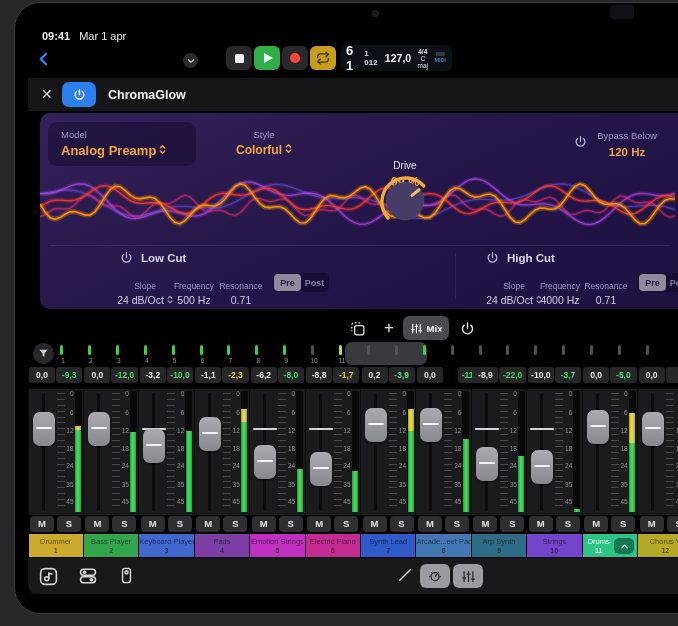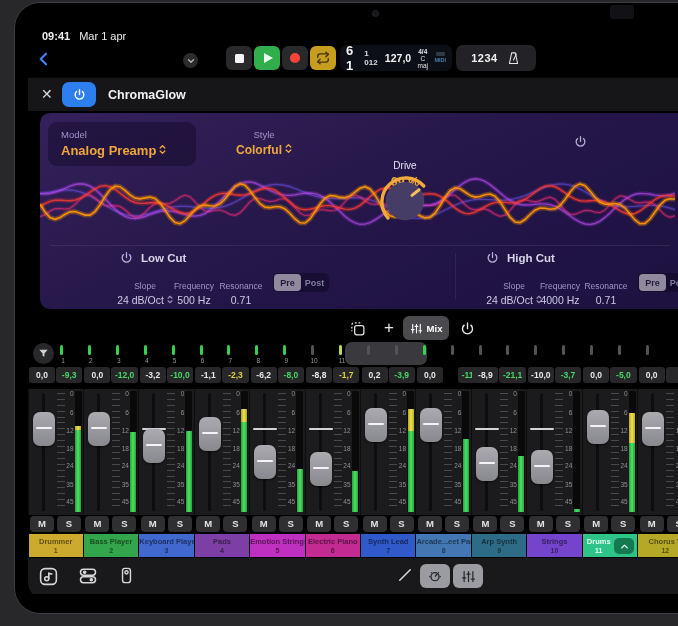--- a/index.html
+++ b/index.html
@@ -123,21 +123,21 @@
               background:linear-gradient(90deg,#b3a822,#f0e34a 50%,#b3a822); }
 
   
   #ms-row { position:absolute; left:0; top:491px; width:650px; height:17px; }
   .msbtn { position:absolute; top:0; width:24px; height:16px; background:#2f2f32; border-radius:4px;
            color:#e2e2e4; font-size:9.5px; font-weight:bold; text-align:center; line-height:16px; }
 
   
   #tiles-row { position:absolute; left:0; top:509px; width:650px; height:24px; }
   .tile { position:absolute; top:0; height:24px; overflow:hidden; }
-  .tile .t-name { font-size:7.5px; font-weight:700; text-align:center; margin-top:3px; white-space:nowrap; overflow:hidden; }
+  .tile .t-name { font-size:7.5px; font-weight:400; text-align:center; margin-top:3px; white-space:nowrap; overflow:hidden; }
   .tile .t-num { font-size:7px; font-weight:600; text-align:center; margin-top:1px; }
   .tile-chev { position:absolute; right:3px; top:4px; width:20px; height:16px; border-radius:5px;
                background:rgba(0,60,35,.55); display:flex; align-items:center; justify-content:center; }
 
   
   #bottom-toolbar { position:absolute; left:0; top:532px; width:650px; height:37px; background:#19191c; border-top:1px solid #050506; }
   .bt-icon { position:absolute; top:8px; width:21px; height:21px; color:#d8d8da; }
   .bt-btn { position:absolute; top:6px; width:30px; height:24px; border-radius:6px; background:#9b9ba2;
             display:flex; align-items:center; justify-content:center; color:#28282c; }
   svg { display:block; }
@@ -189,27 +189,20 @@
       <span class="lcd-small">1 012</span>
       <span class="lcd-tempo">127,0</span>
       <span class="lcd-stack">
         <span class="lcd-ts">4/4</span>
         <span class="lcd-key">C maj</span>
       </span>
       <span class="lcd-stack">
         <span class="lcd-io"></span>
         <span class="lcd-midi">MIDI</span>
       </span>
-    </div>
-    <div id="count-pill">
-      <span class="count-text">1234</span>
-      <svg viewBox="0 0 24 24" width="15" height="15" fill="none" stroke="#e6e6e9" stroke-width="1.7" stroke-linecap="round" stroke-linejoin="round">
-          <path d="M9 3h6l3.5 17h-13z"></path>
-          <path d="M12 14.5L16.5 5"></path>
-        </svg>
     </div>
 
     <div id="plugin-header">
       <div id="ph-close">✕</div>
       <div id="ph-power">
         <svg viewBox="0 0 24 24" width="13" height="13" fill="none" stroke="currentColor" stroke-width="2.6" stroke-linecap="round">
             <path d="M12 3v9"></path>
             <path d="M17.4 6.6a8 8 0 1 1-10.8 0"></path>
           </svg>
       </div>
@@ -244,20 +237,24 @@
         <span class="p-value"><span>Analog Preamp</span><svg class="updown" viewBox="0 0 12 18" width="7" height="11" fill="none" stroke="#f0a73a" stroke-width="2.2" stroke-linecap="round" stroke-linejoin="round">
               <path d="M2 6.5L6 2.5l4 4"></path>
               <path d="M2 11.5l4 4 4-4"></path>
             </svg></span>
       </div>
       <div id="bypass-power">
         <svg viewBox="0 0 24 24" width="13" height="13" fill="none" stroke="currentColor" stroke-width="2.4" stroke-linecap="round">
             <path d="M12 3v9"></path>
             <path d="M17.4 6.6a8 8 0 1 1-10.8 0"></path>
           </svg>
+      </div>
+      <div id="bypass-box">
+        <span class="p-label">Bypass Below</span>
+        <span class="p-value">120 Hz</span>
       </div>
       <div id="level-box">
 
         <span class="p-value">0.0</span>
       </div>
 
       <div id="drive-box">
         <span class="d-label">Drive</span>
         <span class="d-value">69 %</span>
       </div>
@@ -404,21 +401,21 @@
         <div class="val-cell val-yellow" style="left:194.3px;width:26.4px">-2,3</div>
         <div class="val-cell" style="left:222.7px;width:26px">-6,2</div>
         <div class="val-cell val-green" style="left:249.7px;width:26.4px">-8,0</div>
         <div class="val-cell" style="left:278.1px;width:26px">-8,8</div>
         <div class="val-cell val-yellow" style="left:305.1px;width:26.4px">-1,7</div>
         <div class="val-cell" style="left:333.5px;width:26px">0,2</div>
         <div class="val-cell val-green" style="left:360.5px;width:26.4px">-3,9</div>
         <div class="val-cell" style="left:388.9px;width:26px">0,0</div>
         <div class="val-cell val-green" style="left:430px;width:26.4px">-11,0</div>
         <div class="val-cell" style="left:444.4px;width:26px">-8,9</div>
-        <div class="val-cell val-green" style="left:471.4px;width:26.4px">-21,1</div>
+        <div class="val-cell val-green" style="left:471.4px;width:26.4px">-22,0</div>
         <div class="val-cell" style="left:499.8px;width:26px">-10,0</div>
         <div class="val-cell val-green" style="left:526.8px;width:26.4px">-3,7</div>
         <div class="val-cell" style="left:555.2px;width:26px">0,0</div>
         <div class="val-cell val-green" style="left:582.2px;width:26.4px">-5,0</div>
         <div class="val-cell" style="left:610.6px;width:26px">0,0</div>
         <div class="val-cell val-green" style="left:637.6px;width:26.4px"></div>
       </div>
     <div id="strips">
         <div class="strip" style="left:0.5px;width:54.4px">
           <div class="groove"></div>

